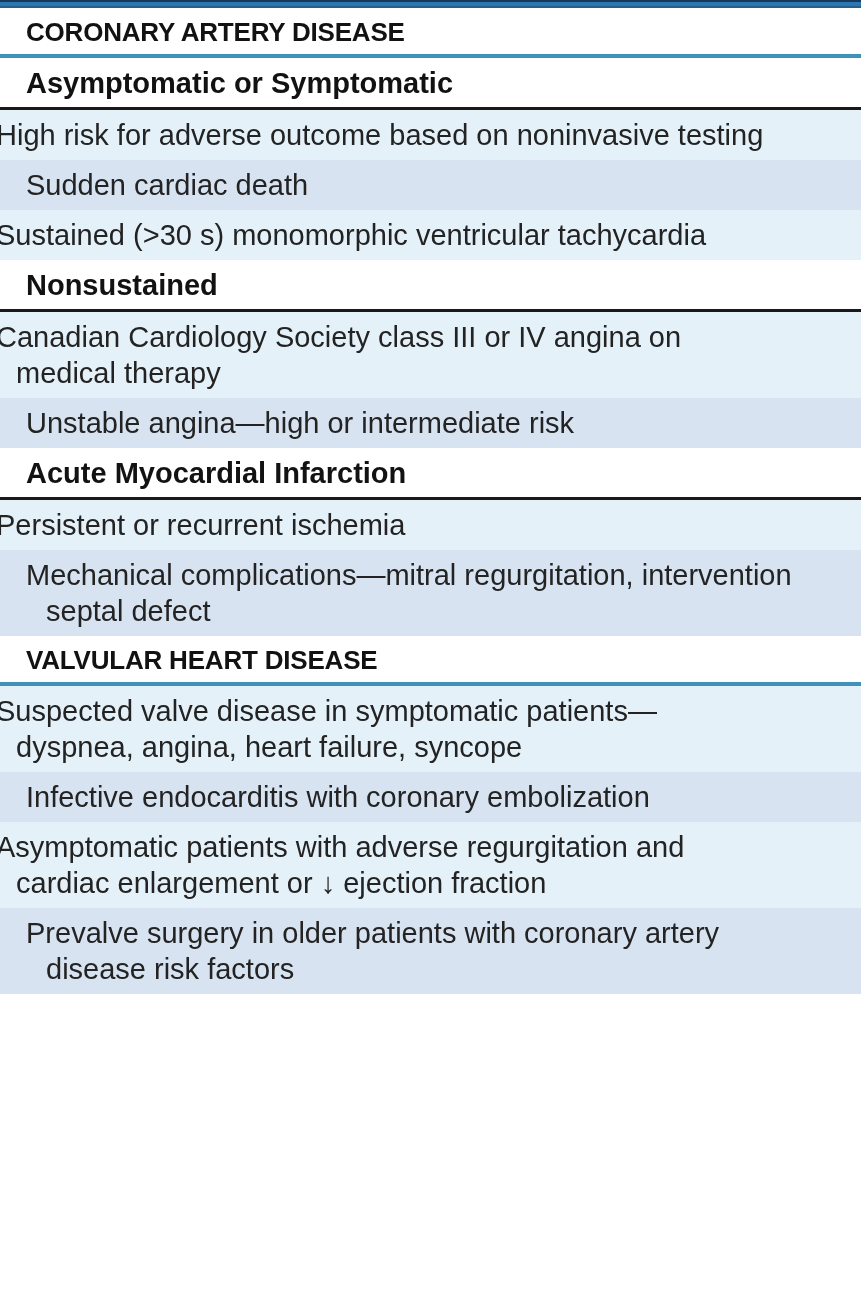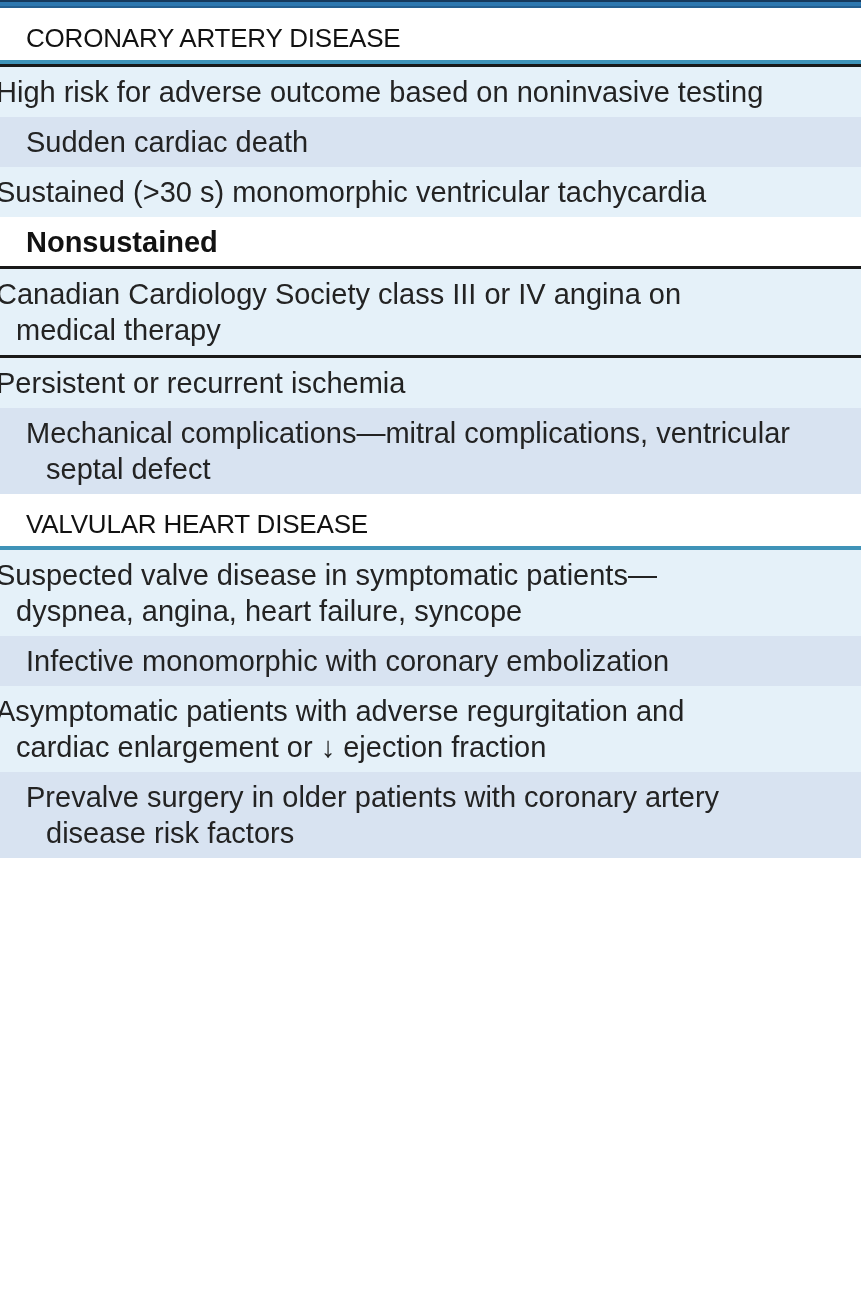--- a/index.html
+++ b/index.html
@@ -14,25 +14,25 @@
   .table {
     width: 861px;
   }
   .top-bar {
     height: 8px;
     background: linear-gradient(to bottom, #16395d 0px, #16395d 2px, #2d77af 2px, #2d77af 6px, #255f90 6px, #255f90 8px);
   }
   .section-header {
     background: #ffffff;
     color: #121212;
-    font-weight: normal;
+    font-weight: bold;
     font-size: 26px;
     line-height: 30px;
     letter-spacing: -0.2px;
-    padding: 15px 6px 7px 26px;
+    padding: 9px 6px 7px 26px;
   }
   .rule-teal {
     height: 4px;
     background: #3f93b8;
   }
   .subheader {
     background: #ffffff;
     color: #121212;
     font-weight: bold;
     font-size: 29px;
@@ -57,42 +57,45 @@
 </head>
 <body>
 
 <div class="table">
 
   <div class="top-bar"></div>
 
   <div class="section-header">CORONARY ARTERY DISEASE</div>
   <div class="rule-teal"></div>
 
+  <div class="subheader">Asymptomatic or Symptomatic</div>
   <div class="rule-black"></div>
 
   <div class="item" data-shade="light">High risk for adverse outcome based on noninvasive testing</div>
   <div class="item" data-shade="dark">Sudden cardiac death</div>
   <div class="item" data-shade="light">Sustained (&gt;30 s) monomorphic ventricular tachycardia</div>
 
   <div class="subheader">Nonsustained</div>
   <div class="rule-black"></div>
 
   <div class="item" data-shade="light">Canadian Cardiology Society class III or IV angina on
 medical therapy</div>
+  <div class="item" data-shade="dark">Unstable angina—high or intermediate risk</div>
 
+  <div class="subheader">Acute Myocardial Infarction</div>
   <div class="rule-black"></div>
 
   <div class="item" data-shade="light">Persistent or recurrent ischemia</div>
-  <div class="item" data-shade="dark">Mechanical complications—mitral complications, ventricular
+  <div class="item" data-shade="dark">Mechanical complications—mitral regurgitation, intervention
 septal defect</div>
 
   <div class="section-header">VALVULAR HEART DISEASE</div>
   <div class="rule-teal"></div>
 
   <div class="item" data-shade="light">Suspected valve disease in symptomatic patients—
 dyspnea, angina, heart failure, syncope</div>
-  <div class="item" data-shade="dark">Infective monomorphic with coronary embolization</div>
+  <div class="item" data-shade="dark">Infective endocarditis with coronary embolization</div>
   <div class="item" data-shade="light">Asymptomatic patients with adverse regurgitation and
 cardiac enlargement or ↓ ejection fraction</div>
   <div class="item" data-shade="dark">Prevalve surgery in older patients with coronary artery
 disease risk factors</div>
 
 </div>
 
 </body></html>

